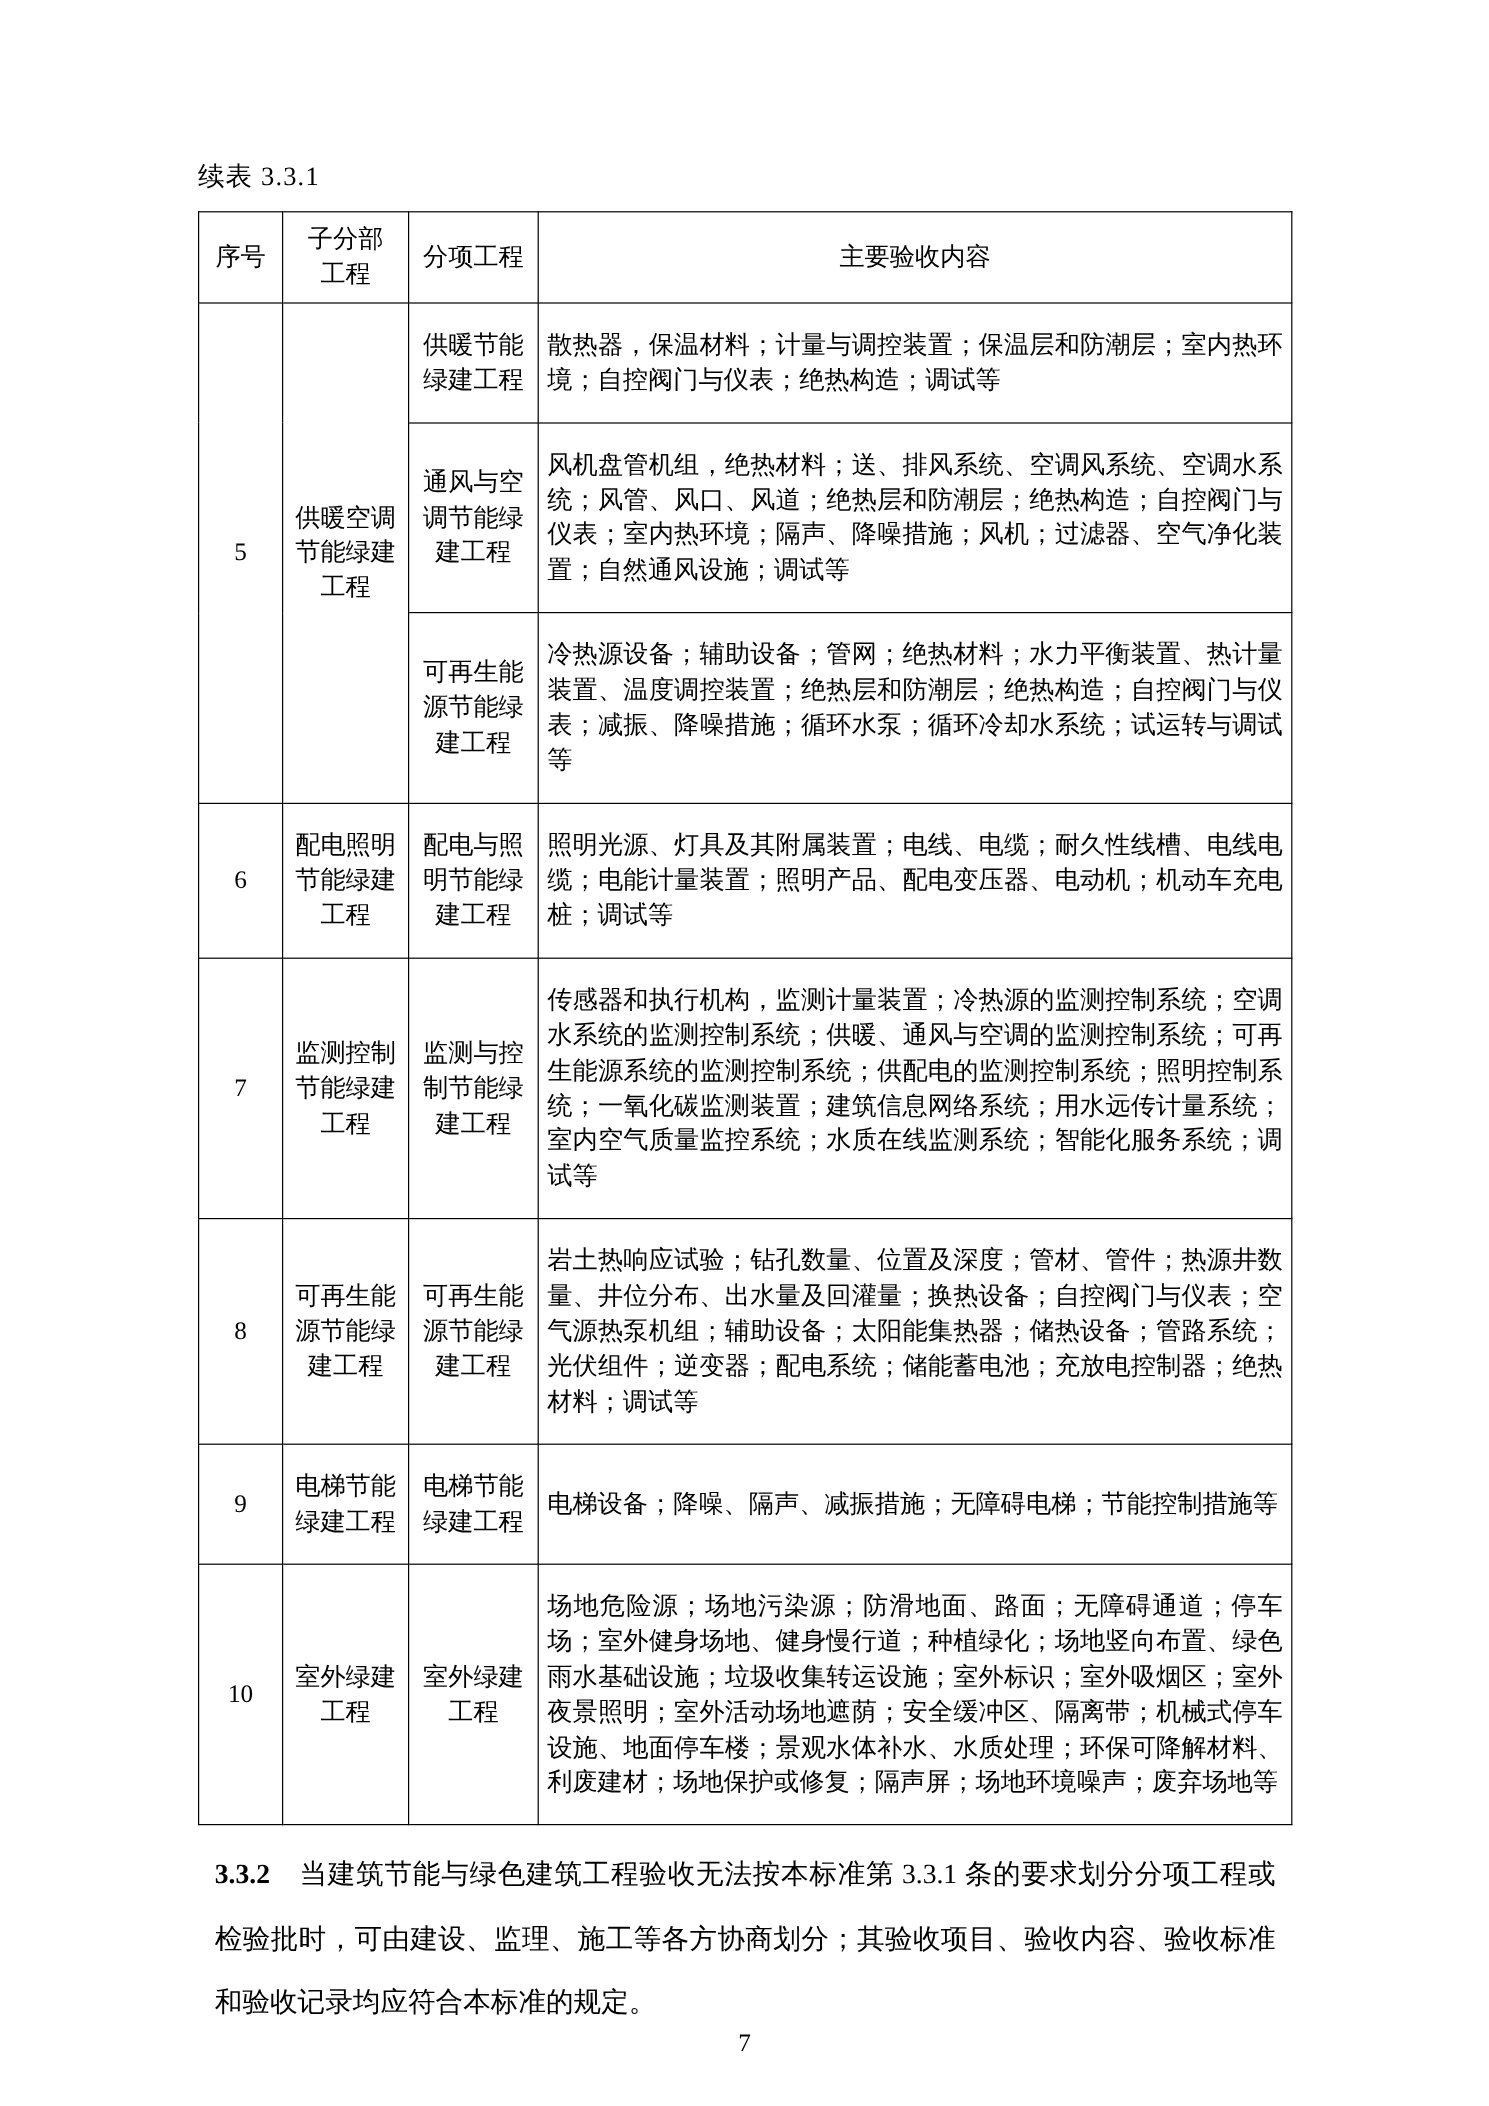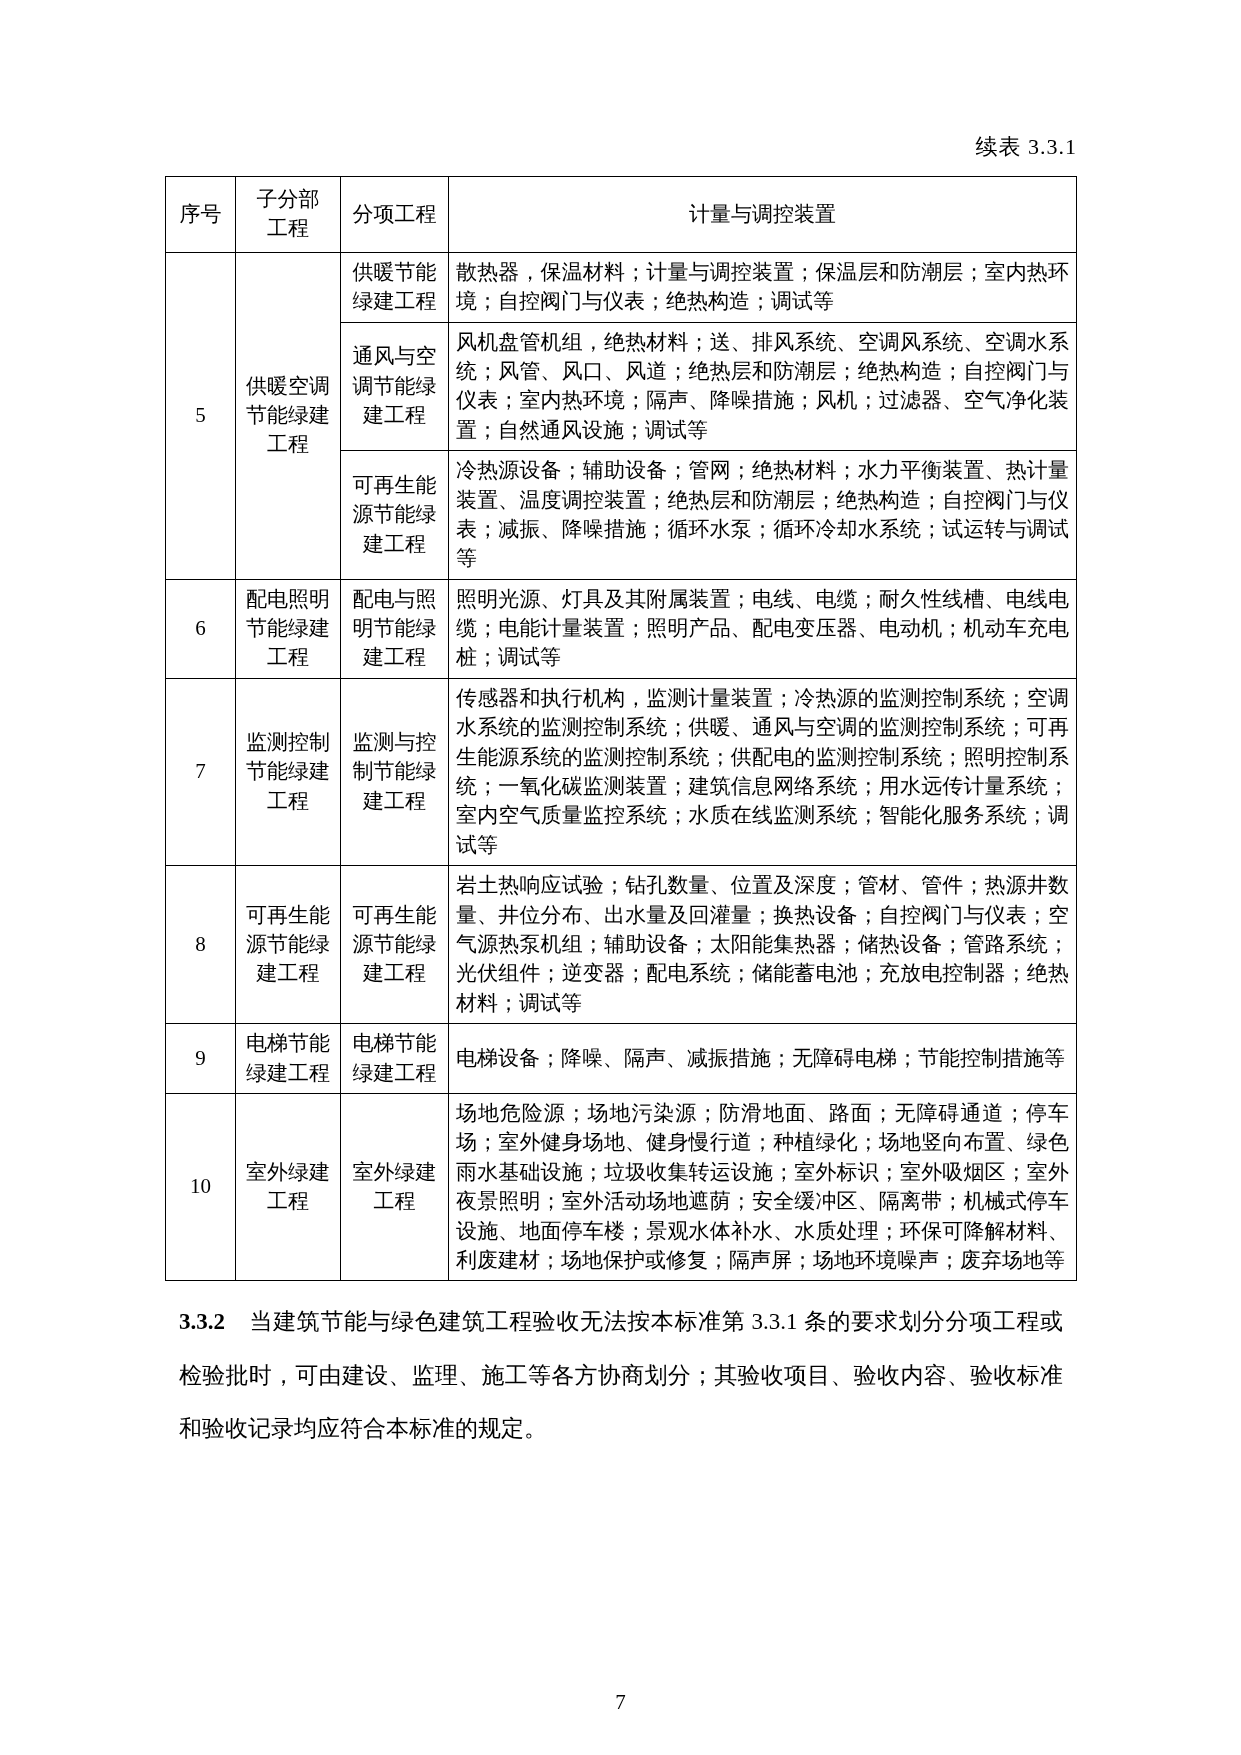--- a/index.html
+++ b/index.html
@@ -12,34 +12,34 @@
   .page {
     position: relative;
     width: 1241px;
     height: 1755px;
     box-sizing: border-box;
     padding: 132px 164px 0 165px;
     background: #ffffff;
     overflow: hidden;
   }
   .caption {
-    text-align: right;
+    text-align: left;
     font-size: 22px;
     margin-bottom: 14px;
     letter-spacing: 1px;
   }
   table.acc {
     width: 100%;
     border-collapse: collapse;
     table-layout: fixed;
     font-size: 21px;
   }
   table.acc th, table.acc td {
     border: 1px solid #000;
-    padding: 5px 7px;
+    padding: 20px 7px;
     line-height: 1.4;
     vertical-align: middle;
     word-break: break-all;
   }
   table.acc th {
     font-weight: normal;
     text-align: center;
     white-space: pre-line;
     padding: 8px 4px;
   }
@@ -86,21 +86,21 @@
       <col style="width:105px">
       <col style="width:108px">
       <col>
     </colgroup>
     <thead>
       <tr>
         <th>序号</th>
         <th>子分部
 工程</th>
         <th>分项工程</th>
-        <th>计量与调控装置</th>
+        <th>主要验收内容</th>
       </tr>
     </thead>
     <tbody>
 
       <tr>
         <td class="c-num" rowspan="3">5</td>
         <td class="c-sub" rowspan="3">供暖空调节能绿建工程</td>
         <td class="c-item">供暖节能绿建工程</td>
         <td class="c-content">散热器，保温材料；计量与调控装置；保温层和防潮层；室内热环境；自控阀门与仪表；绝热构造；调试等</td>
       </tr>

